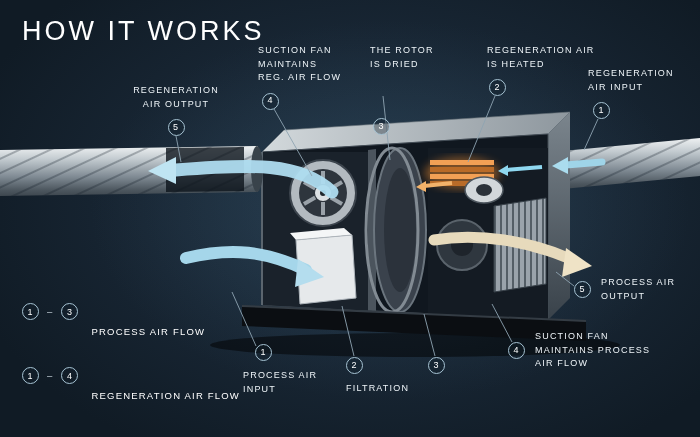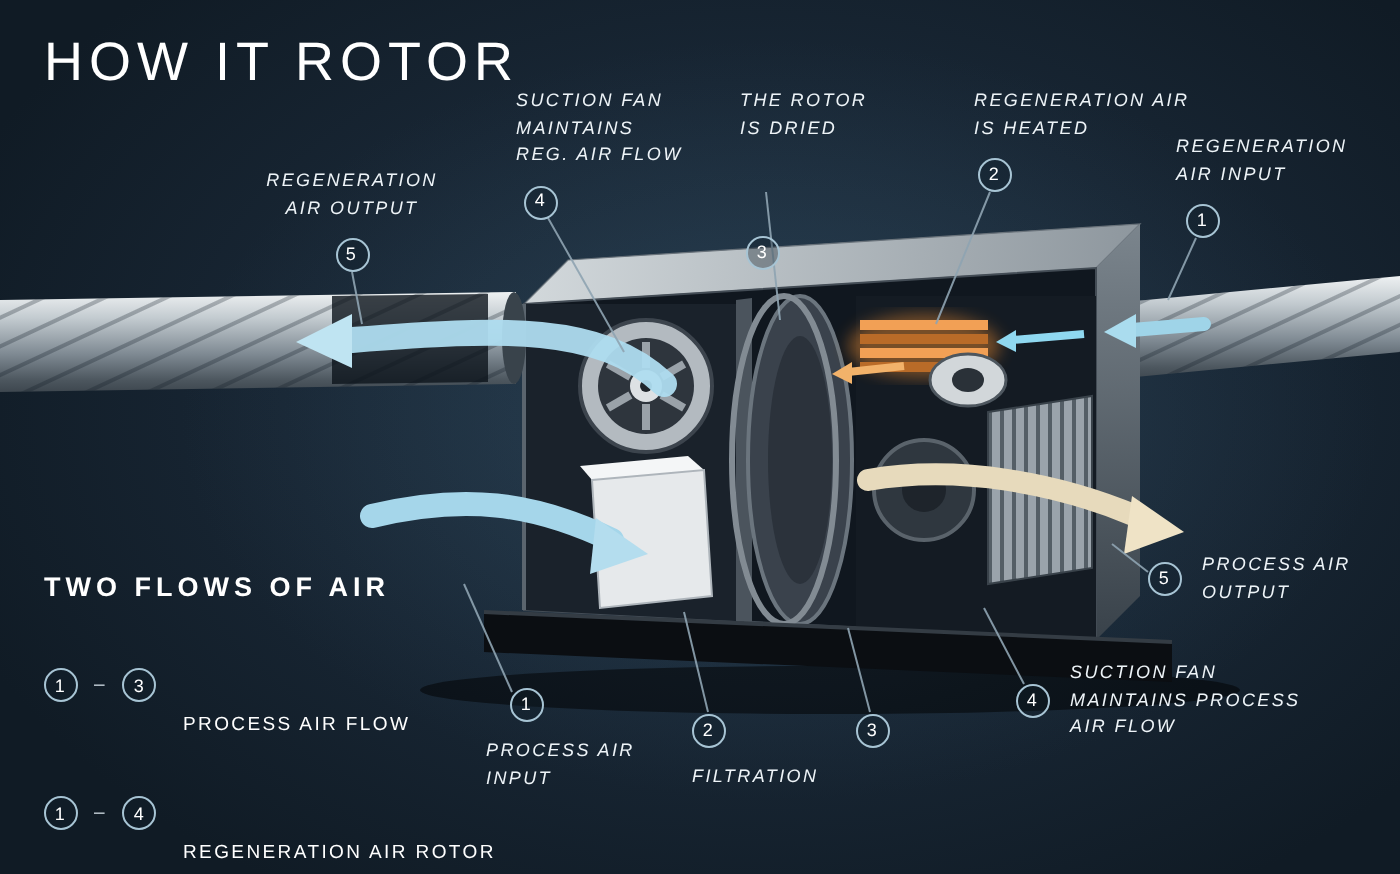--- a/index.html
+++ b/index.html
@@ -12,21 +12,21 @@
   .stage { position:absolute; inset:0;
     background: radial-gradient(ellipse 430px 290px at 54% 46%, #24384a 0%, #182634 55%, #101b25 100%);
   }
   svg.illus { position:absolute; left:0; top:0; }
 
   .page-title { position:absolute; left:22px; top:16px; font-size:27px; letter-spacing:3px; color:#fff; font-weight:400; }
   .page-title .t-bold { font-weight:400; }
 
   .callout { position:absolute; display:flex; flex-direction:column; gap:8px;
     font-size:9px; letter-spacing:1.2px; line-height:1.5; color:#eef4f8; }
-  .callout .c-label { white-space:pre-line;font-style:italic; }
+  .callout .c-label { white-space:pre-line; }
   .v-center { align-items:center; text-align:center; }
   .v-left  { align-items:flex-start; }
   .v-row   { flex-direction:row; align-items:center; gap:10px; }
 
   .num-circle { width:17px; height:17px; flex:0 0 auto;
     border:1.5px solid #a7c4d4; border-radius:50%;
     display:flex; align-items:center; justify-content:center;
     font-size:9px; color:#fff; background:rgba(18,32,44,.35); }
 
   .legend { position:absolute; left:22px; top:286px; }
@@ -196,21 +196,21 @@
       <line x1="495" y1="96" x2="468" y2="162"></line>
       <line x1="598" y1="119" x2="584" y2="150"></line>
       <line x1="574" y1="286" x2="556" y2="272"></line>
       <line x1="512" y1="342" x2="492" y2="304"></line>
       <line x1="435" y1="356" x2="424" y2="314"></line>
       <line x1="354" y1="356" x2="342" y2="306"></line>
       <line x1="256" y1="346" x2="232" y2="292"></line>
     </g>
   </svg>
 
-  <h1 class="page-title"><span class="t-bold">HOW</span> <span>IT ROTOR</span></h1>
+  <h1 class="page-title"><span class="t-bold">HOW</span> <span>IT WORKS</span></h1>
 
   <div class="callout v-center" style="left:118px; top:84px; width:116px;">
     <div class="c-label">REGENERATION
 AIR OUTPUT</div>
     <div class="num-circle">5</div>
   </div>
 
   <div class="callout v-left" style="left:258px; top:44px;">
     <div class="c-label">SUCTION FAN
 MAINTAINS
@@ -258,28 +258,27 @@
     <div class="c-label">FILTRATION</div>
   </div>
 
   <div class="callout v-left" style="left:243px; top:344px;">
     <div class="num-circle" style="margin-left:12px;">1</div>
     <div class="c-label">PROCESS AIR
 INPUT</div>
   </div>
 
   <div class="legend">
-    <div class="legend-title">TWO FLOWS OF AIR</div>
     <div class="legend-row">
       <div class="num-circle">1</div>
       <span class="dash">–</span>
       <div class="num-circle">3</div>
       <span class="legend-label">PROCESS AIR FLOW</span>
     </div>
     <div class="legend-row">
       <div class="num-circle">1</div>
       <span class="dash">–</span>
       <div class="num-circle">4</div>
-      <span class="legend-label">REGENERATION AIR ROTOR</span>
+      <span class="legend-label">REGENERATION AIR FLOW</span>
     </div>
   </div>
 
 </div>
 
 </body></html>

